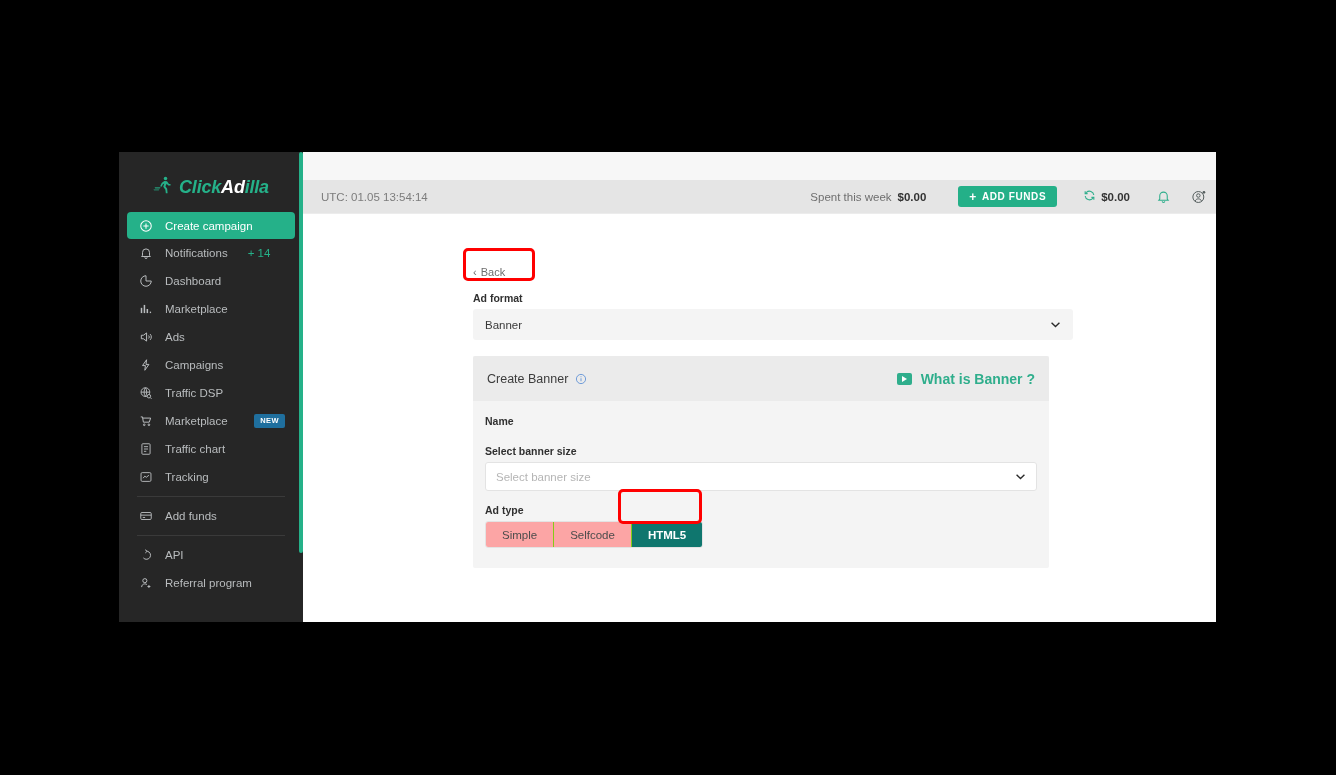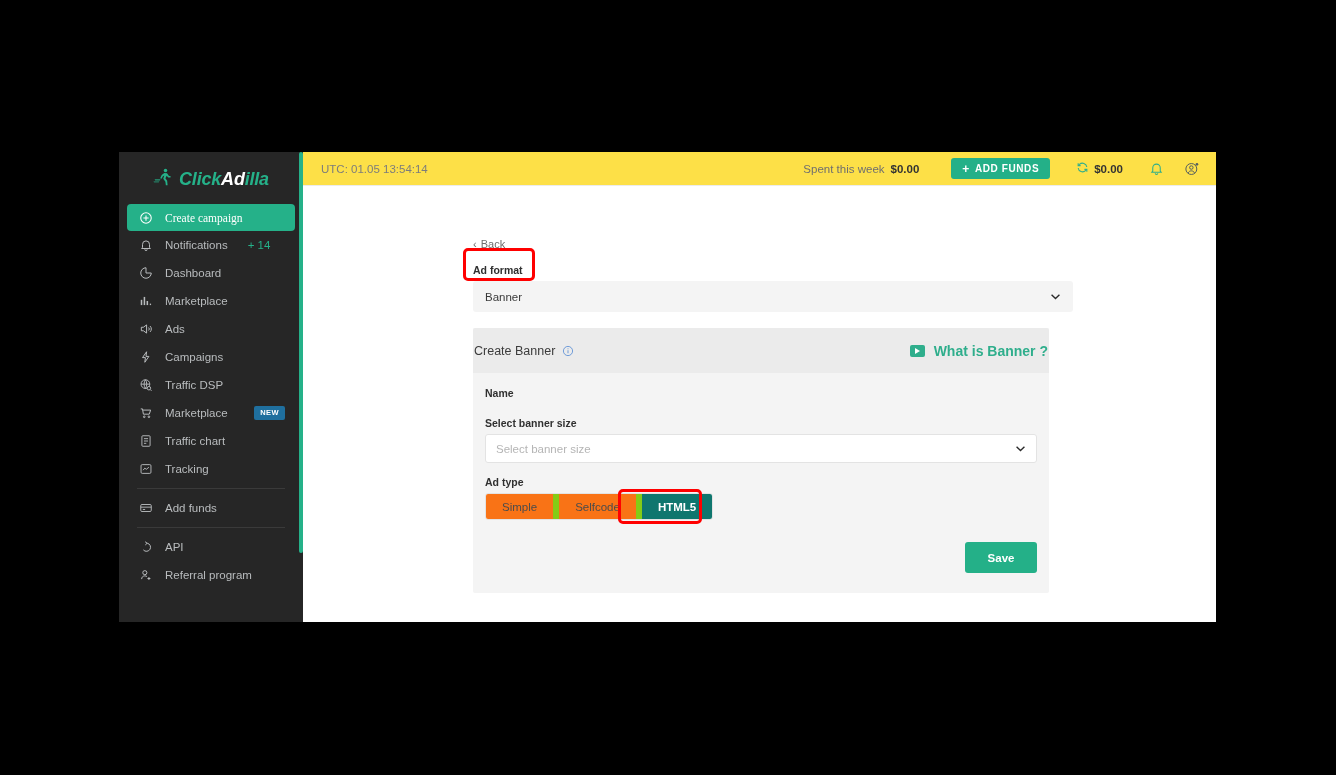--- a/index.html
+++ b/index.html
@@ -31,21 +31,21 @@
     height: 100%;
     position: relative;
     overflow: hidden;
   }
 
   .logo-wrap {
     display: flex;
     align-items: center;
     justify-content: center;
     height: 50px;
-    padding-top: 2px;
+    padding-top: 10px;
   }
   .logo-mark {
     margin-right: 6px;
     display: block;
   }
   .logo-text {
     font-size: 18px;
     font-style: italic;
     font-weight: bold;
     letter-spacing: -0.2px;
@@ -75,21 +75,20 @@
     margin-right: 10px;
     display: flex;
     align-items: center;
     justify-content: center;
     color: #b9bcbe;
   }
   .nav-item.active {
     background: #25b189;
     color: #ffffff;
     height: 27px;
-    font-family: Liberation Serif, serif;
   }
   .nav-item.active .ico { color: #ffffff; }
   .nav-item .badge-count {
     color: #25b189;
     margin-left: 20px;
     font-size: 11.5px;
   }
   .nav-item .pill-new {
     position: absolute;
     right: 10px;
@@ -125,25 +124,26 @@
     display: flex;
     flex-direction: column;
     background: #f7f7f7;
     position: relative;
     overflow: hidden;
   }
 
   #topbar {
     height: 33px;
     min-height: 33px;
-    background: #fde047;
-    display: flex;
-    align-items: center;
-    padding: 0 16px 0 18px;
+    background: #e5e5e5;
+    display: flex;
+    align-items: center;
+    padding: 0 9px 0 18px;
     border-bottom: 1px solid #ececec;
+    margin-top: 28px;
   }
   #utc-clock {
     color: #7c7c7c;
     font-size: 11.5px;
   }
   .topbar-right {
     margin-left: auto;
     display: flex;
     align-items: center;
   }
@@ -254,21 +254,21 @@
     margin-top: 16px;
     background: #f4f4f4;
     border-radius: 2px;
     overflow: hidden;
   }
   #card-header {
     height: 45px;
     background: #ebebeb;
     display: flex;
     align-items: center;
-    padding: 0 1px;
+    padding: 0 14px;
   }
   #card-title {
     font-size: 12.5px;
     color: #3c3c3c;
   }
   #info-icon {
     margin-left: 7px;
     display: flex;
     align-items: center;
   }
@@ -343,22 +343,22 @@
     overflow: hidden;
     height: 25px;
   }
   .tab-btn {
     padding: 0 16px;
     display: flex;
     align-items: center;
     font-size: 11.5px;
     color: #4c4c4c;
     cursor: pointer;
-    border-right: 6px solid #84cc16;
-    background: #f97316;
+    border-right: 1px solid #84cc16;
+    background: #fca5a5;
     height: 100%;
   }
   .tab-btn:last-child { border-right: none; }
   .tab-btn.active {
     background: #0f766e;
     color: #ffffff;
     font-weight: bold;
   }
 
   .save-row {
@@ -661,23 +661,20 @@
 
             <div class="spacer-14"></div>
 
             <div class="field-label">Ad type</div>
             <div id="ad-type-tabs">
               <div class="tab-btn">Simple</div>
               <div class="tab-btn">Selfcode</div>
               <div class="tab-btn active">HTML5</div>
             </div>
 
-            <div class="save-row">
-              <button id="save-button">Save</button>
-            </div>
 
           </div>
         </div>
 
       </div>
     </div>
   </div>
 </div>
 
 <div class="annot" id="annot-ad-format"></div>

